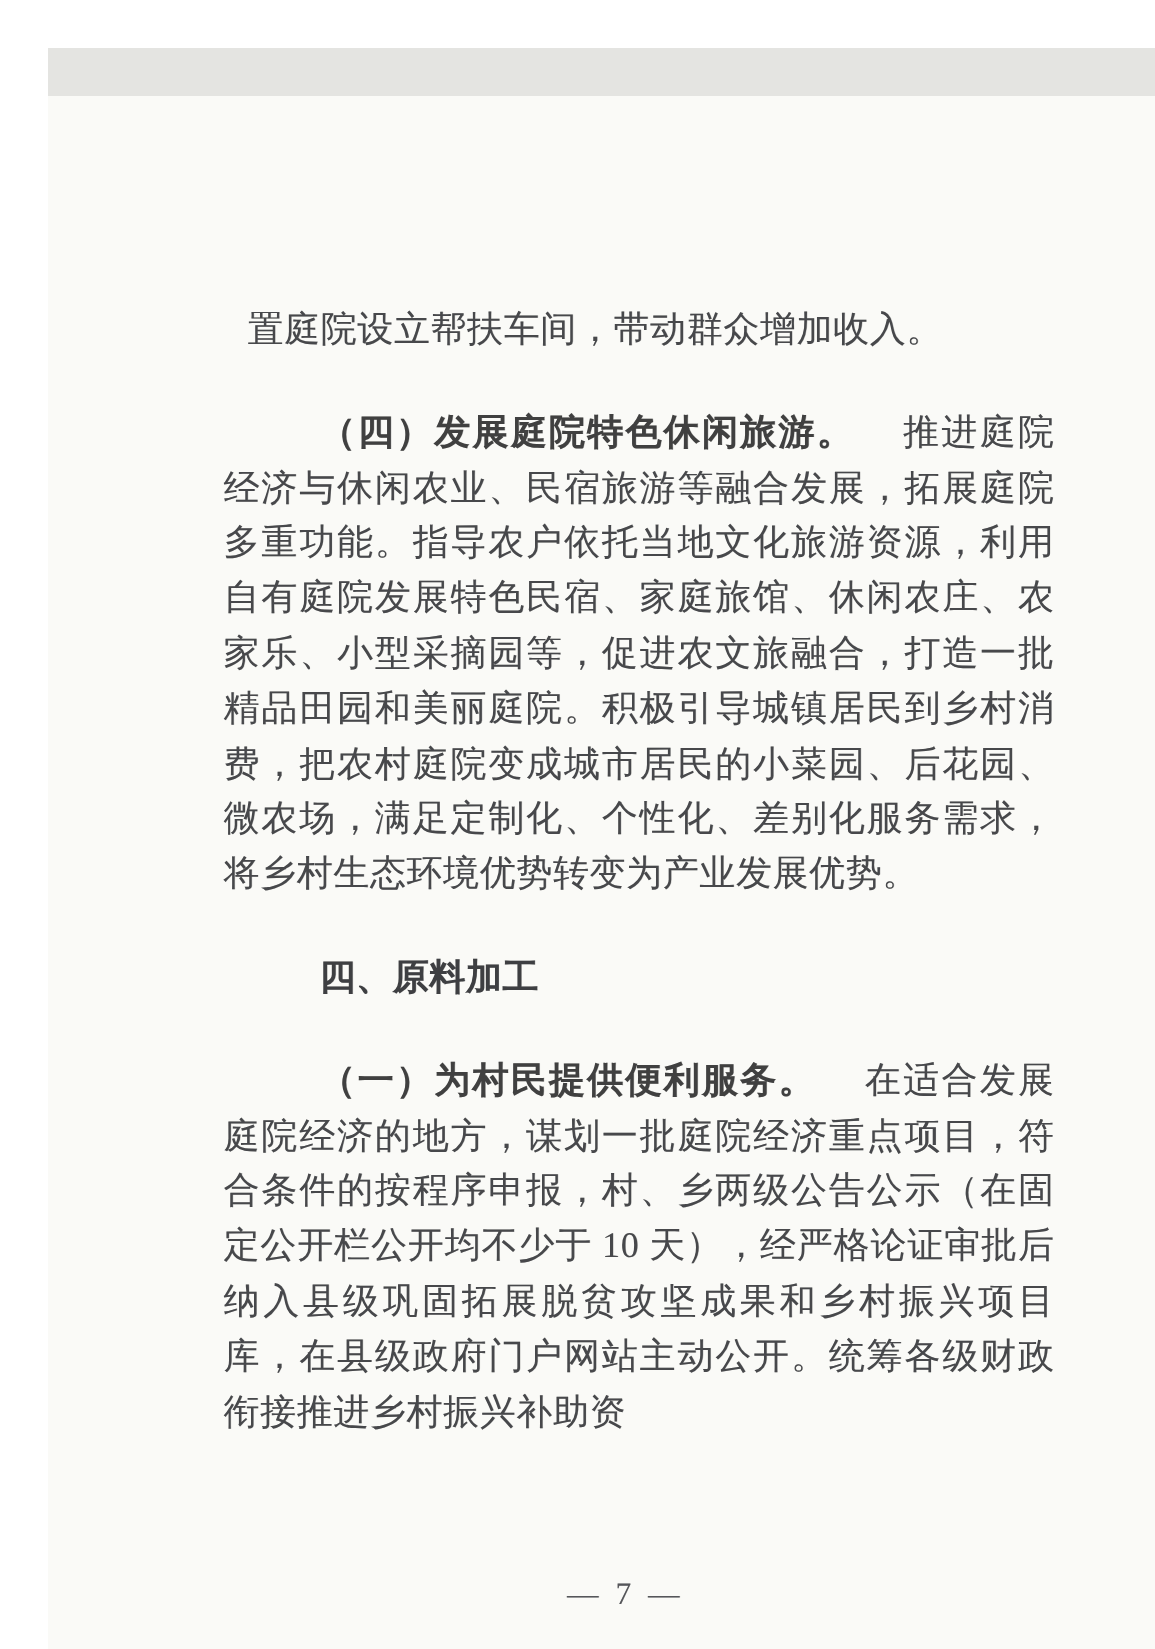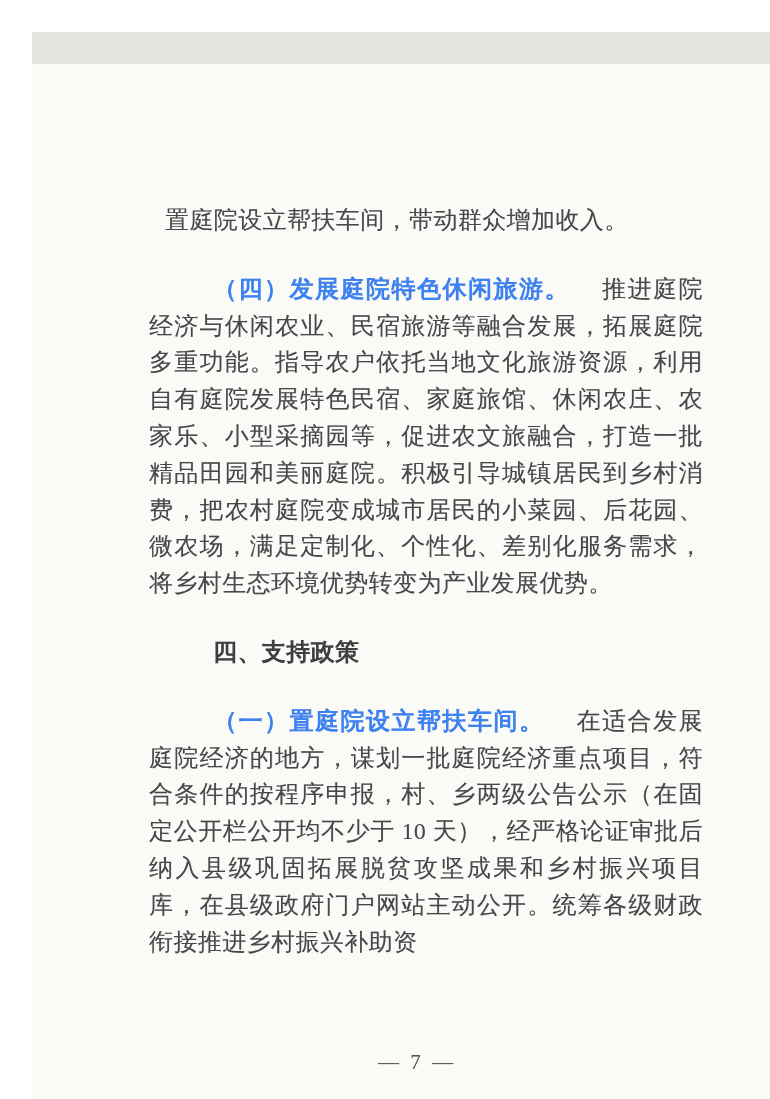--- a/index.html
+++ b/index.html
@@ -35,21 +35,21 @@
     color: #47484b;
     text-align: justify;
     text-justify: inter-ideograph;
     letter-spacing: 0.4px;
     text-shadow: 0.3px 0.3px 0.4px rgba(90,90,90,0.35);
   }
 
   .para { text-indent: 2em; }
   .para.no-indent { text-indent: 0; }
 
-  .lead { font-weight: bold; color: #3b82f6; }
+  .lead { font-weight: bold; color: #404040; }
 
   .heading {
     text-indent: 2em;
     font-weight: bold;
     color: #3e3f42;
   }
 
   .page-number {
     position: absolute;
     top: 1002px;
@@ -69,23 +69,23 @@
 
   <div class="scan-top-edge"></div>
 
   <div class="text-block">
 
     <p class="para no-indent"><span>置庭院设立帮扶车间，带动群众增加收入。</span></p>
 
     <p class="para"><span class="lead">（四）发展庭院特色休闲旅游。</span><span>推进庭院经济与休闲农业、民宿旅游等融合发展，拓展庭院多重功能。指导农户依托当地文化旅游资源，利用自有庭院发展特色民宿、家庭旅馆、休闲农庄、农家乐、小型采摘园等，促进农文旅融合，打造一批精品田园和美丽庭院。积极引导城镇居民到乡村消费，把农村庭院变成城市居民的小菜园、后花园、微农场，满足定制化、个性化、差别化服务需求，将乡村生态环境优势转变为产业发展优势。</span></p>
 
 
-    <p class="heading"><span>四、支持政策</span></p>
+    <p class="heading"><span>四、原料加工</span></p>
 
-    <p class="para"><span class="lead">（一）置庭院设立帮扶车间。</span><span>在适合发展庭院经济的地方，谋划一批庭院经济重点项目，符合条件的按程序申报，村、乡两级公告公示（在固定公开栏公开均不少于 10 天），经严格论证审批后纳入县级巩固拓展脱贫攻坚成果和乡村振兴项目库，在县级政府门户网站主动公开。统筹各级财政衔接推进乡村振兴补助资</span></p>
+    <p class="para"><span class="lead">（一）为村民提供便利服务。</span><span>在适合发展庭院经济的地方，谋划一批庭院经济重点项目，符合条件的按程序申报，村、乡两级公告公示（在固定公开栏公开均不少于 10 天），经严格论证审批后纳入县级巩固拓展脱贫攻坚成果和乡村振兴项目库，在县级政府门户网站主动公开。统筹各级财政衔接推进乡村振兴补助资</span></p>
 
   </div>
 
   <div class="page-number">— 7 —</div>
 
   <div class="scan-bottom-strip"></div>
 
 </div>
 
 </body></html>

